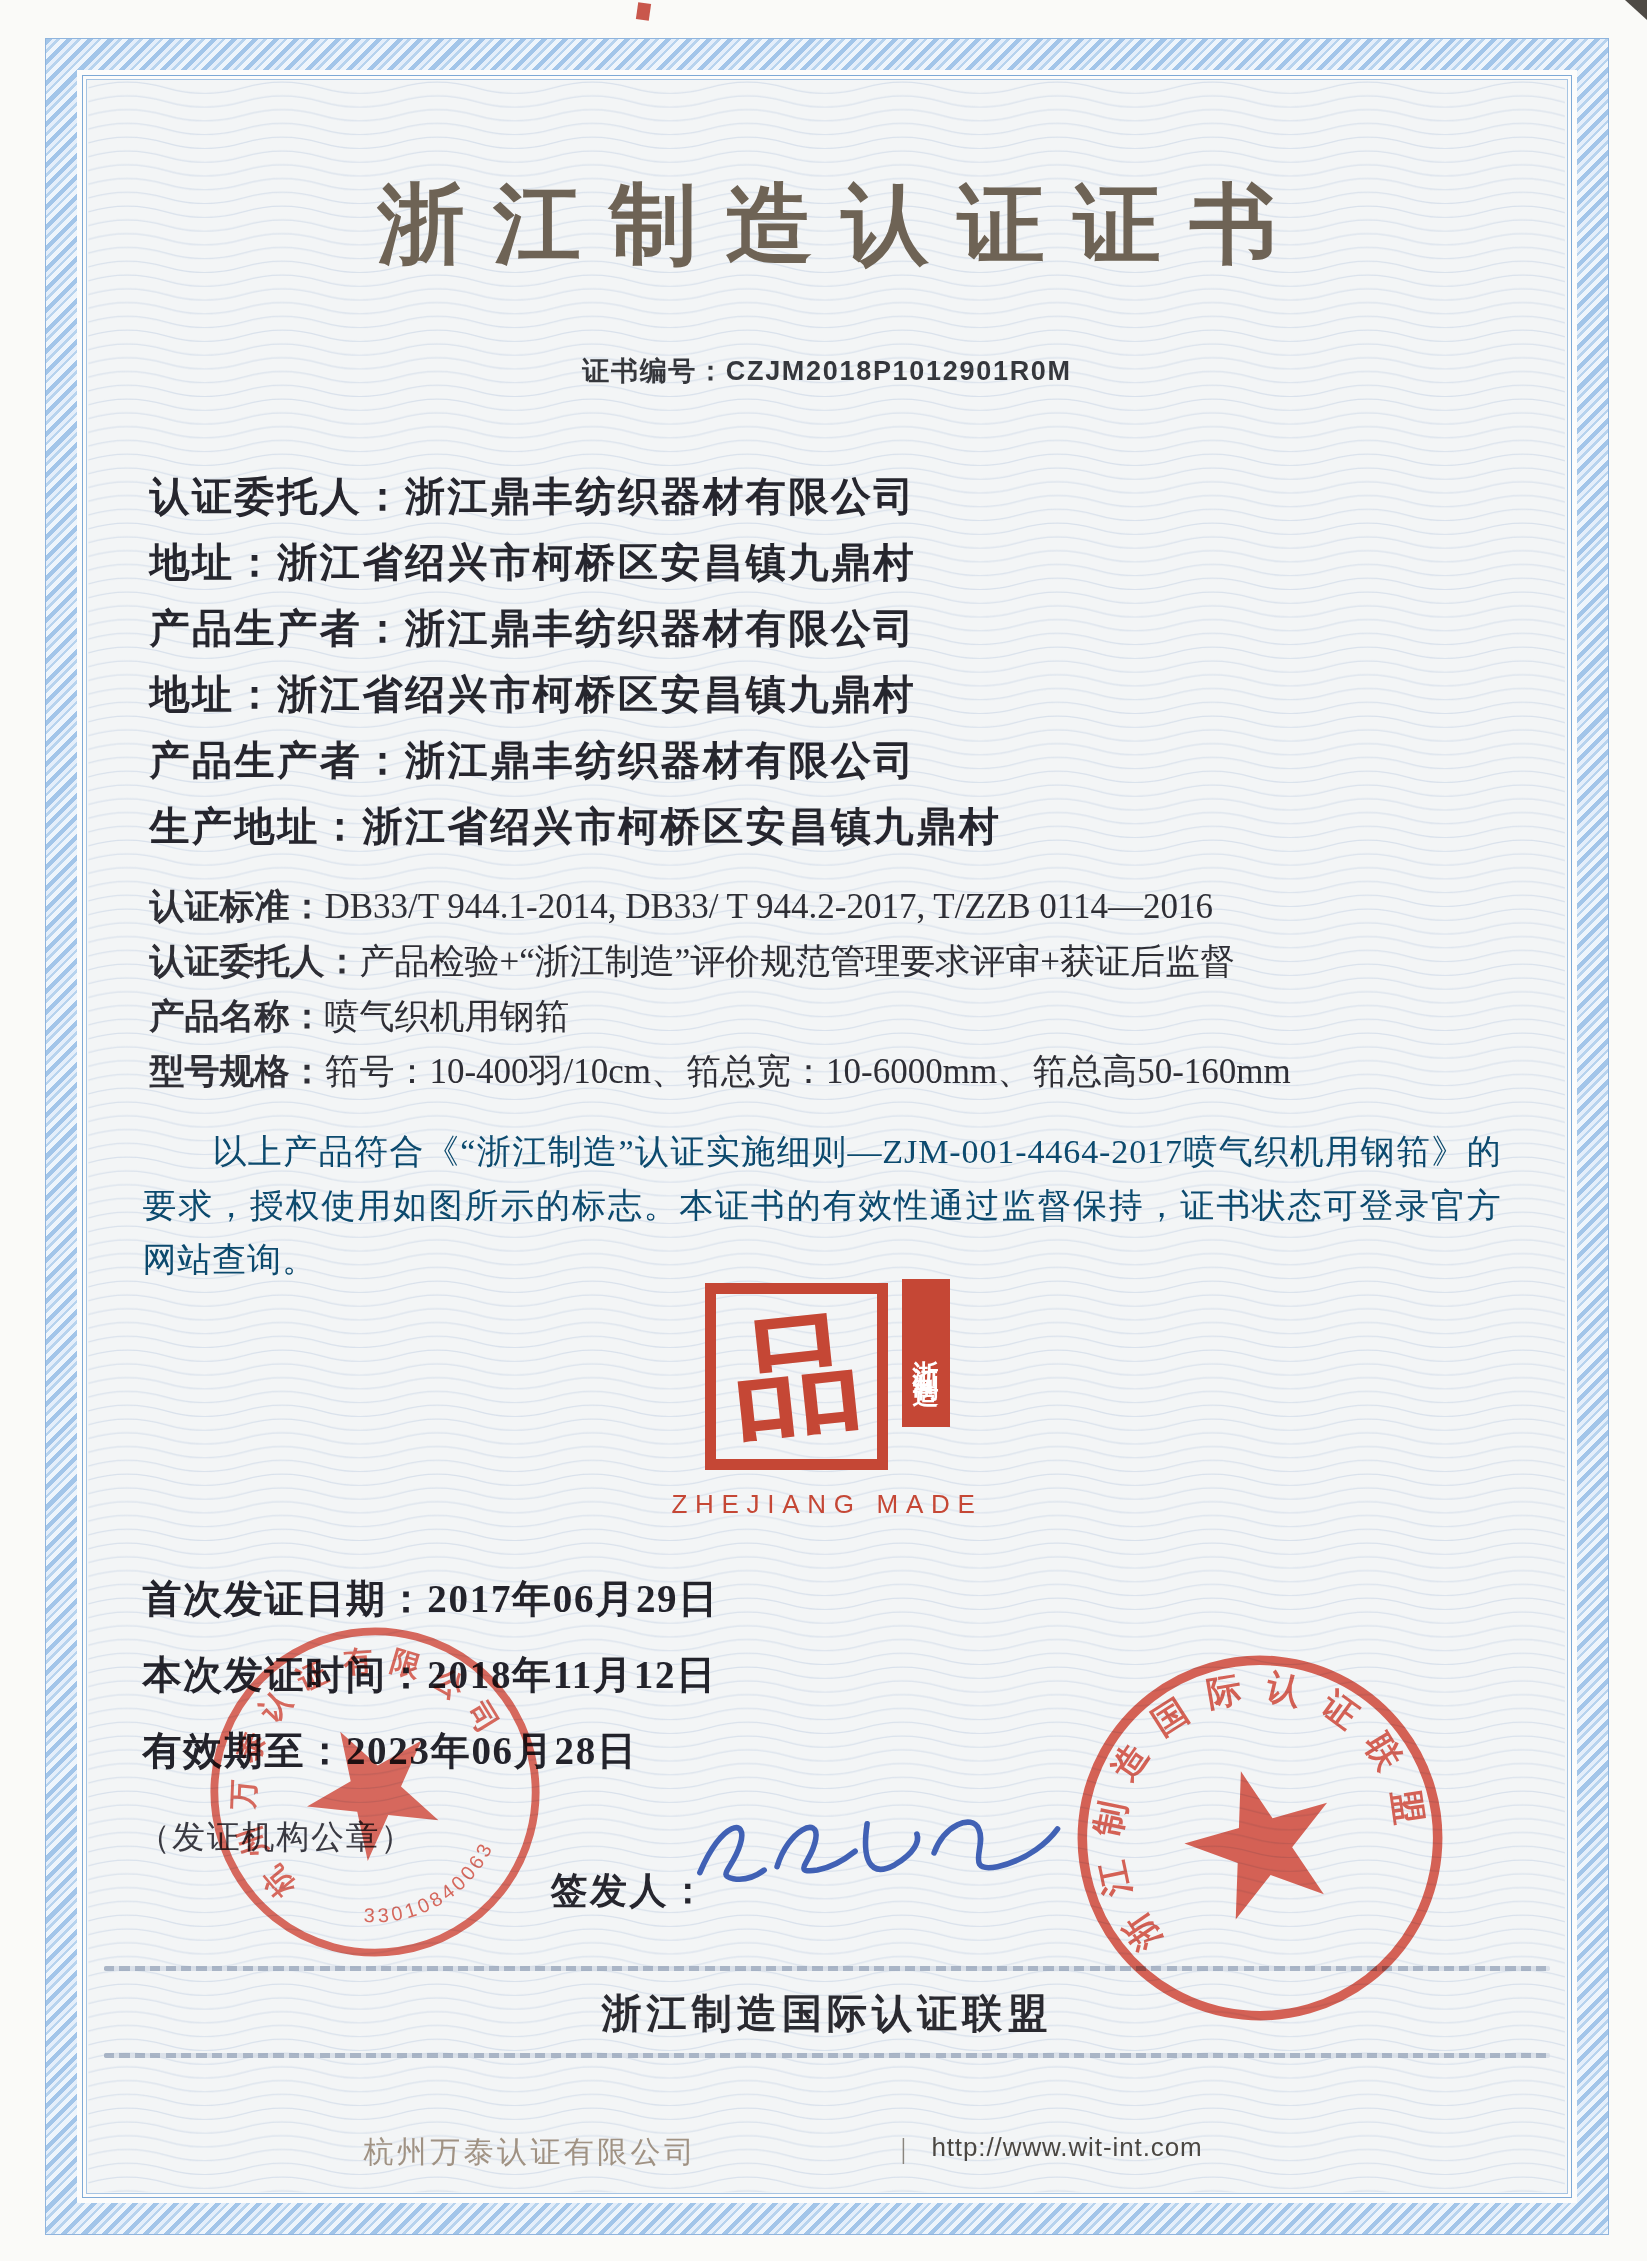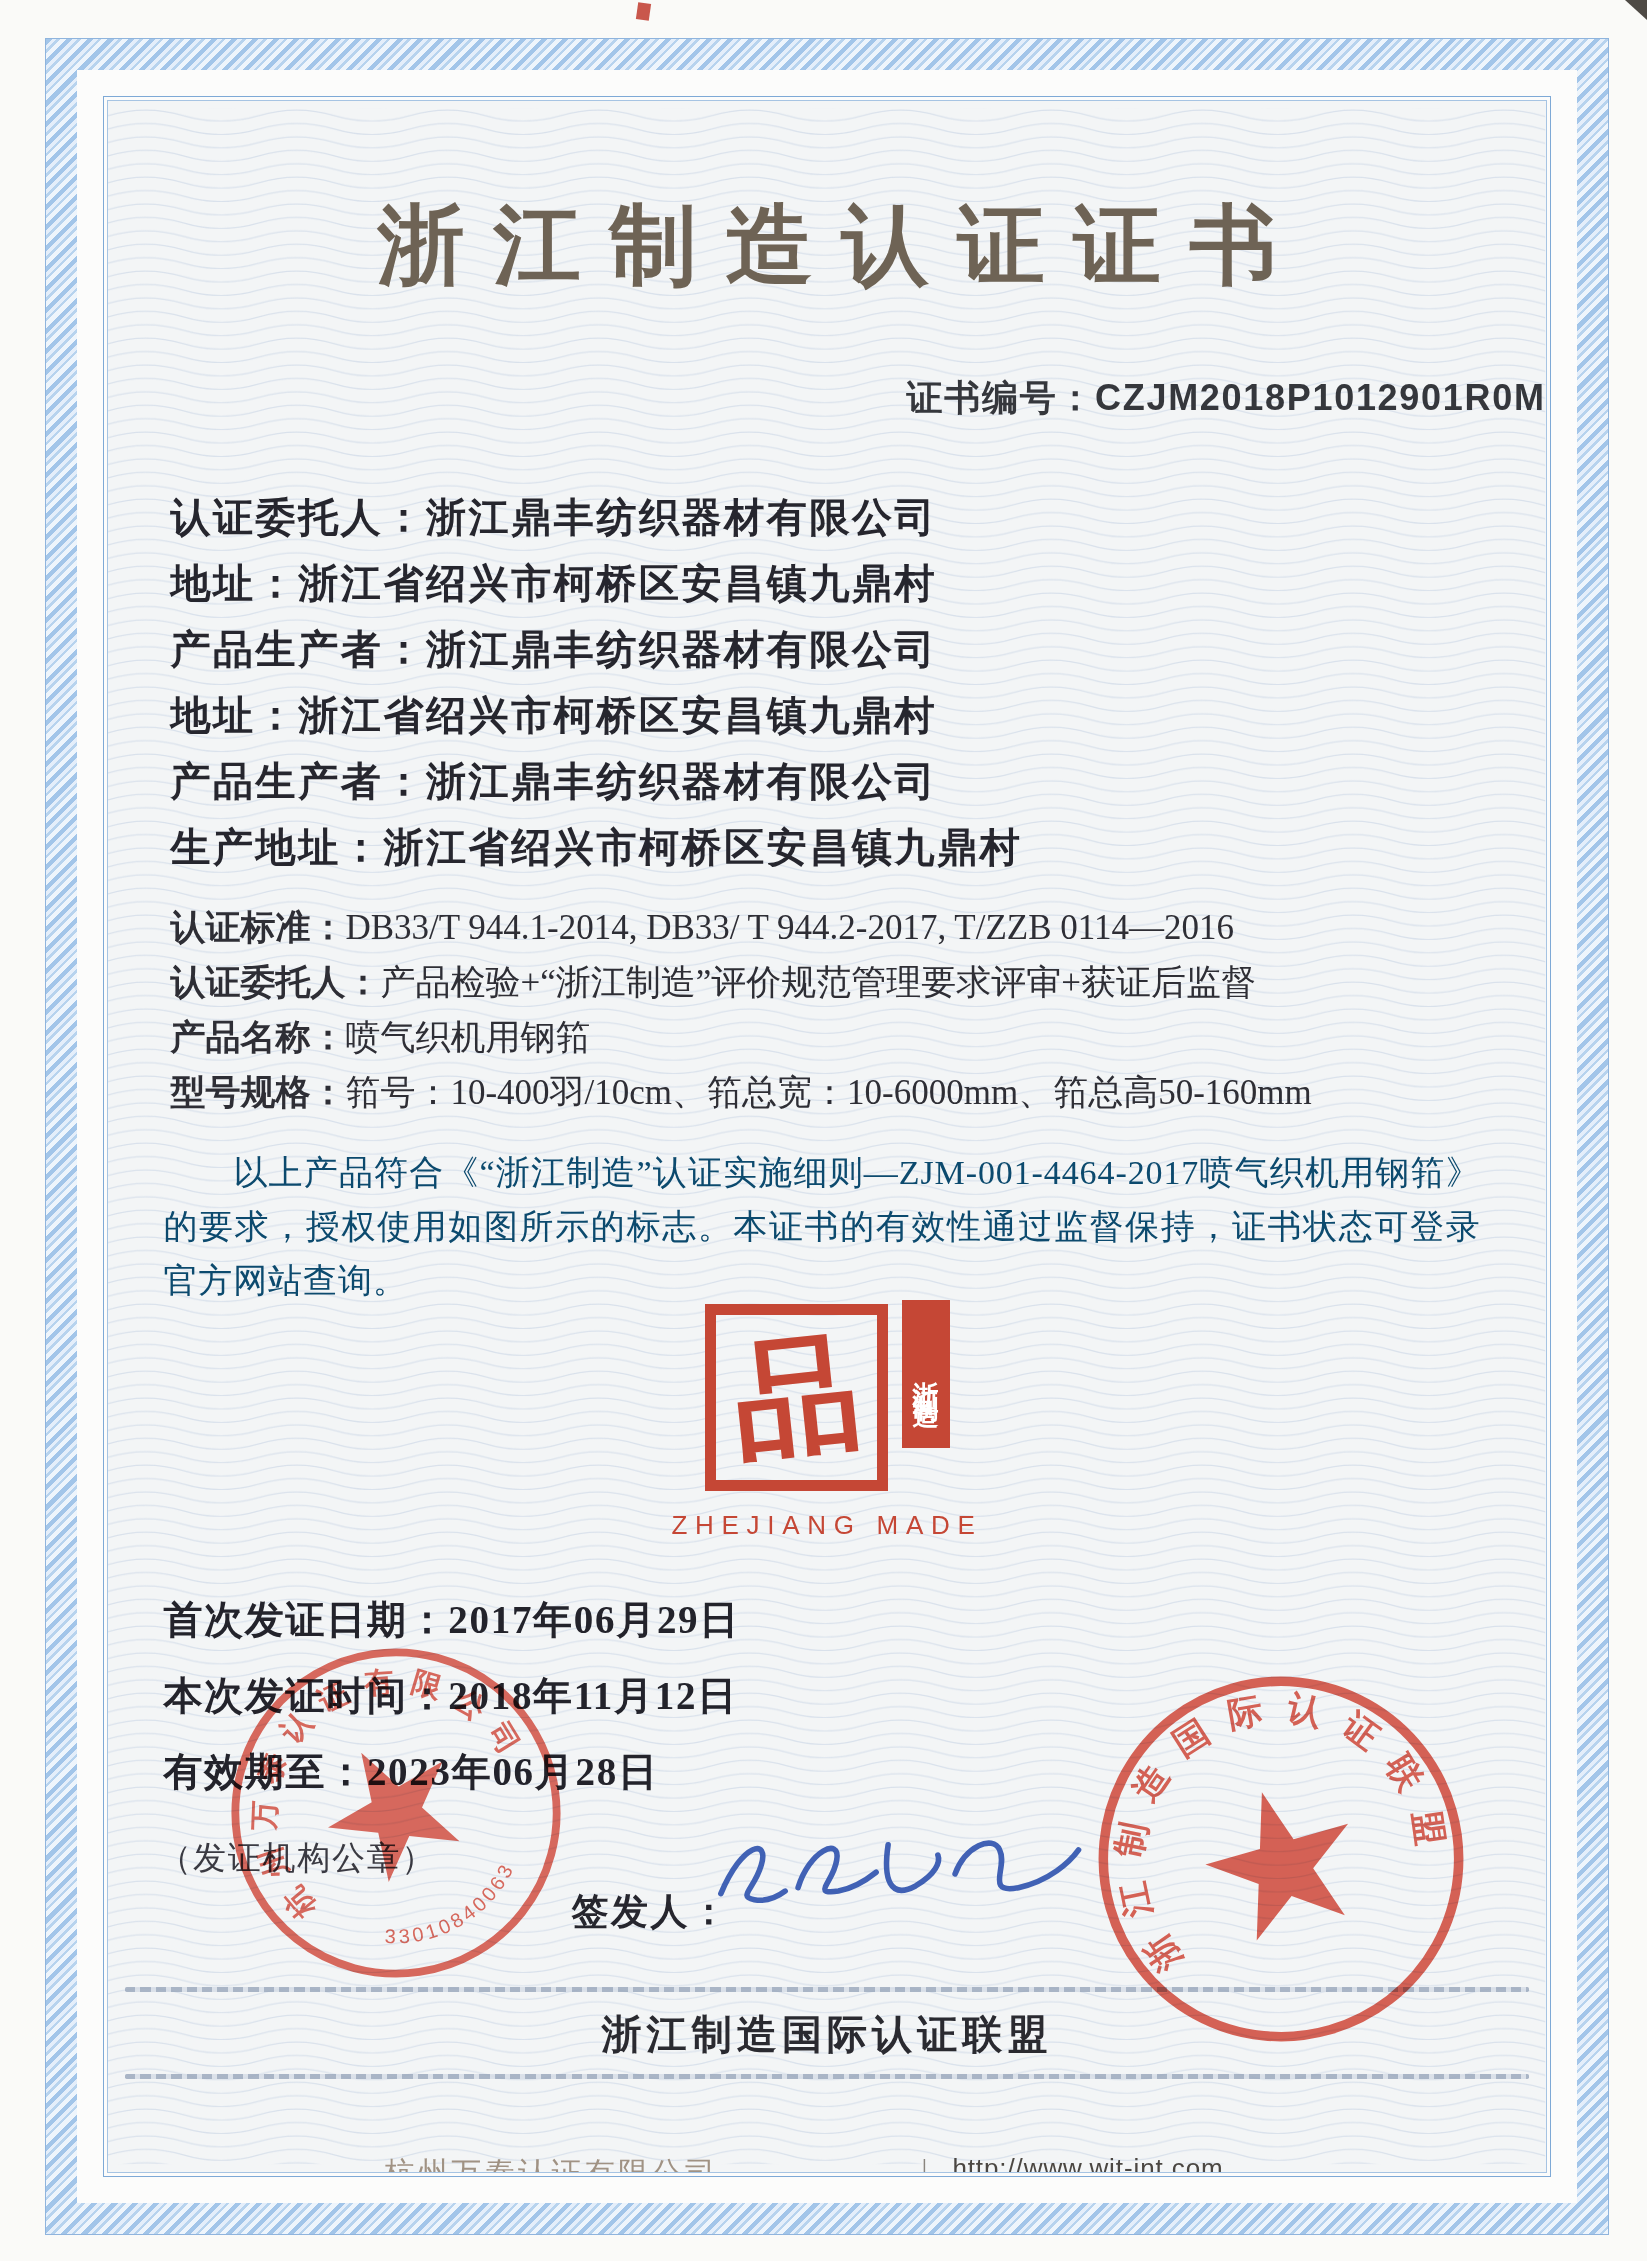--- a/index.html
+++ b/index.html
@@ -9,30 +9,30 @@
   }
   .scan-corner{position:absolute;top:0;right:0;width:0;height:0;
     border-left:22px solid transparent;border-top:20.6px solid #4e4a45;}
   .scan-speck{position:absolute;top:3.4px;left:637px;width:13px;height:17px;
     background:#c03a2e;transform:rotate(8deg);opacity:.85;}
   .ornate{
     position:absolute;left:45px;top:38px;right:38px;bottom:26px;
     background:repeating-linear-gradient(135deg,#a2c5e9 0 4.3px,#e4eefa 4.3px 7.7px,#b7d3ee 7.7px 10.3px,#eef5fc 10.3px 14.6px);
     border:0.9px solid #8fb4dd;
   }
-  .gapwrap{position:absolute;inset:31px;background:#fcfcfb;padding:26px;box-sizing:border-box;}
+  .gapwrap{position:absolute;inset:31px;background:#fcfcfb;padding:5px;box-sizing:border-box;}
   .lined{border:1.7px solid #7ea9d6;height:100%;box-sizing:border-box;padding:3.4px;}
   .lined2{border:0.9px solid #a6c4e3;height:100%;box-sizing:border-box;position:relative;overflow:hidden;background:#f3f5f6;}
   .waves{position:absolute;inset:0;width:100%;height:100%;opacity:.55;}
   .content{position:absolute;inset:0;}
 
   .title{position:absolute;top:86px;left:0;width:100%;text-align:center;
     font-size:87px;font-weight:bold;letter-spacing:29px;text-indent:29px;color:#6e6355;}
-  .certno{position:absolute;top:273px;left:0;width:100%;text-align:right;
-    font-family:"Liberation Sans",sans-serif;font-weight:bold;font-size:36px;letter-spacing:1.7px;color:#35373c;}
+  .certno{position:absolute;top:273px;left:0;width:100%;text-align:center;
+    font-family:"Liberation Sans",sans-serif;font-weight:bold;font-size:27px;letter-spacing:1.7px;color:#35373c;}
 
   .infos{position:absolute;top:384px;left:62px;right:34px;}
   .info-line{height:66px;line-height:66px;font-size:40px;font-weight:bold;letter-spacing:2.6px;color:#26262e;white-space:nowrap;}
 
   .details{position:absolute;top:799px;left:62px;right:26px;}
   .detail-line{height:55px;line-height:55px;font-size:35px;color:#2e2e35;white-space:nowrap;}
   .detail-line .lbl{font-weight:bold;margin-top:43px;}
 
   .para{position:absolute;top:1045px;left:55px;right:65px;
     font-size:34px;line-height:54px;color:#0c4a6e;text-align:justify;text-indent:70px;letter-spacing:0.9px;}

